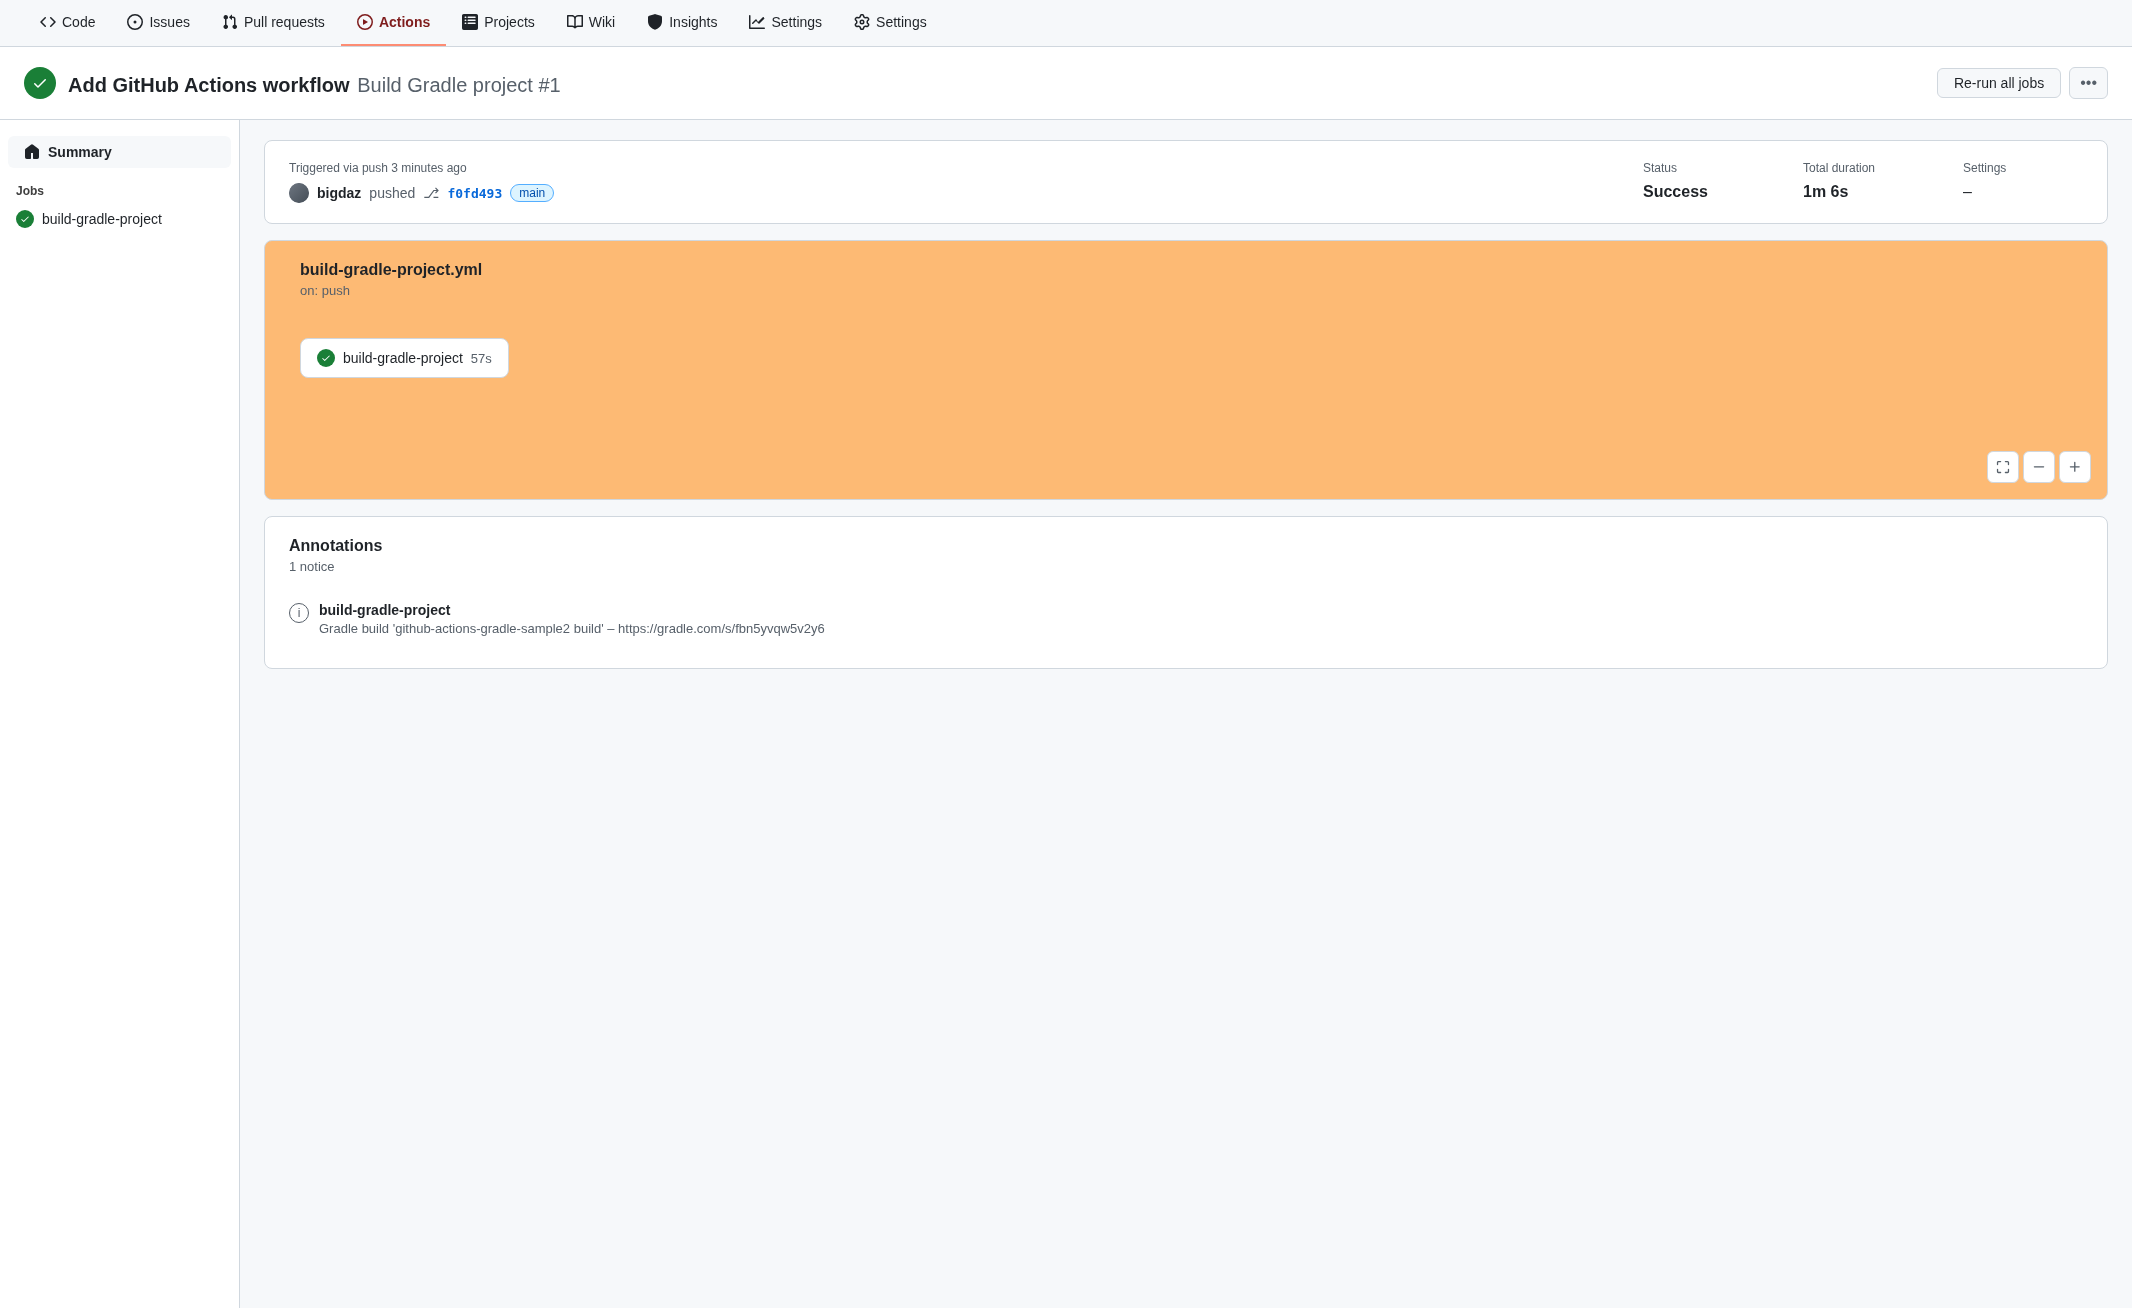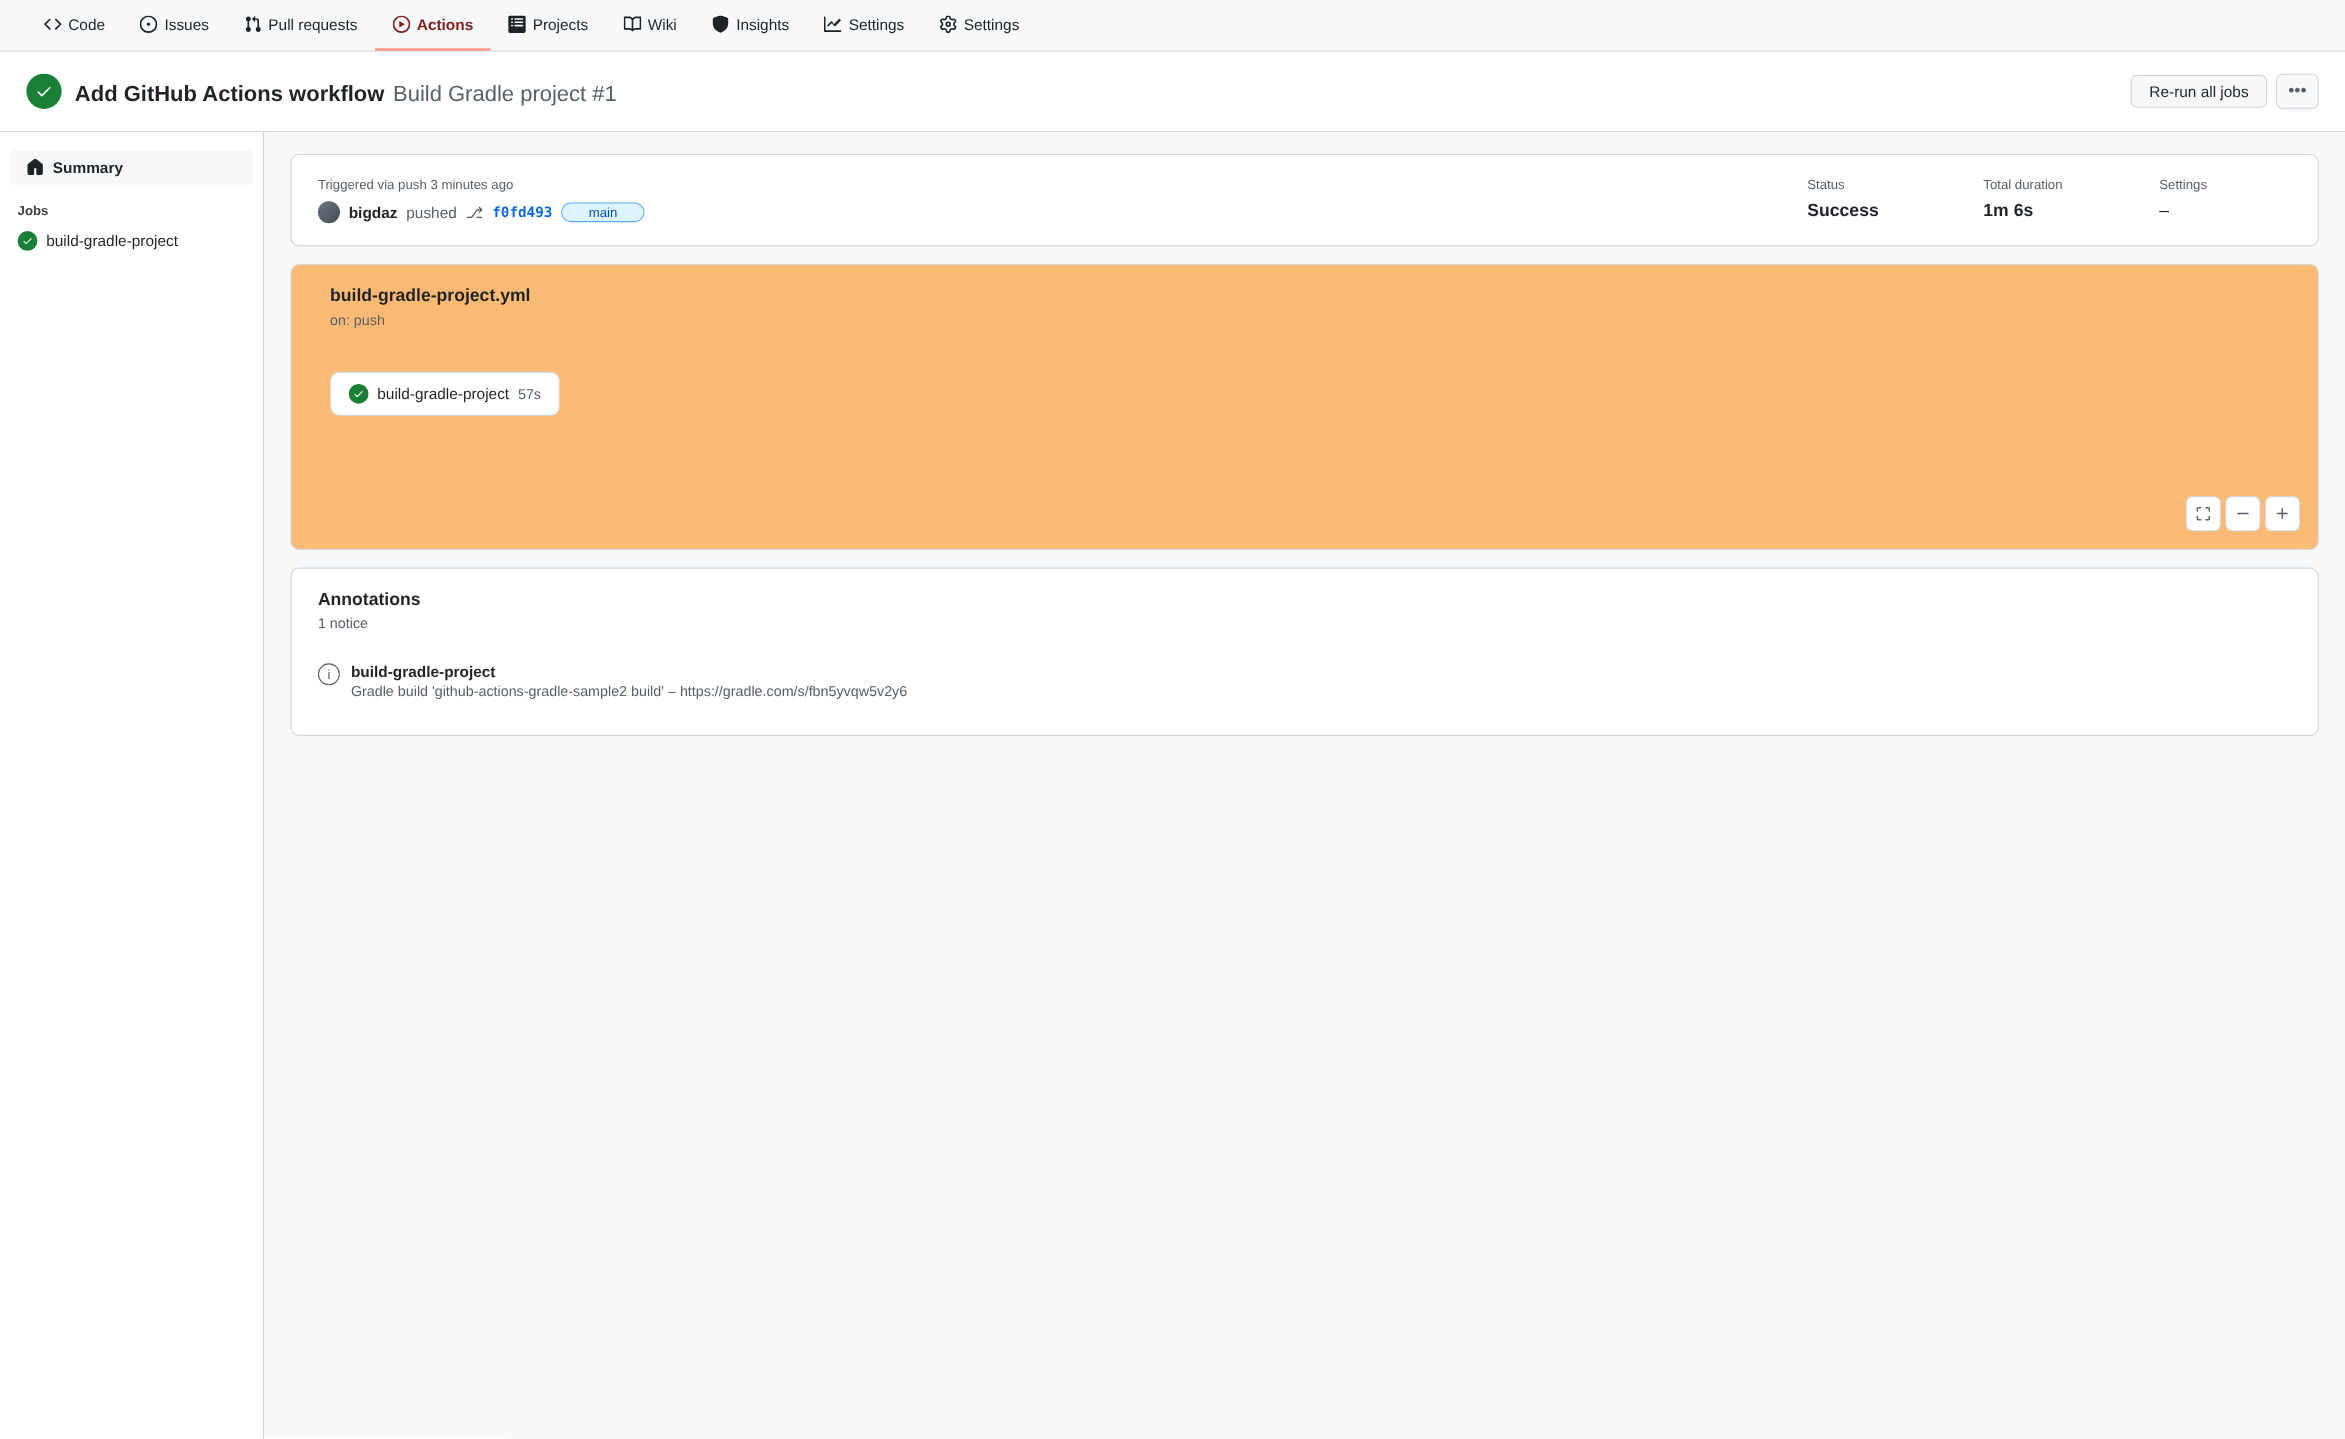--- a/index.html
+++ b/index.html
@@ -213,21 +213,21 @@
       color: #0969da;
       font-family: monospace;
       font-size: 13px;
       font-weight: bold;
     }
     .branch-badge {
       background: #ddf4ff;
       color: #0550ae;
       border: 1px solid #54aeff;
       border-radius: 20px;
-      padding: 1px 24px;
+      padding: 1px 8px;
       font-size: 12px;
       font-weight: 500;
       text-align: right;
     }
 
     .status-col {
       min-width: 120px;
     }
     .status-col-label {
       font-size: 12px;

